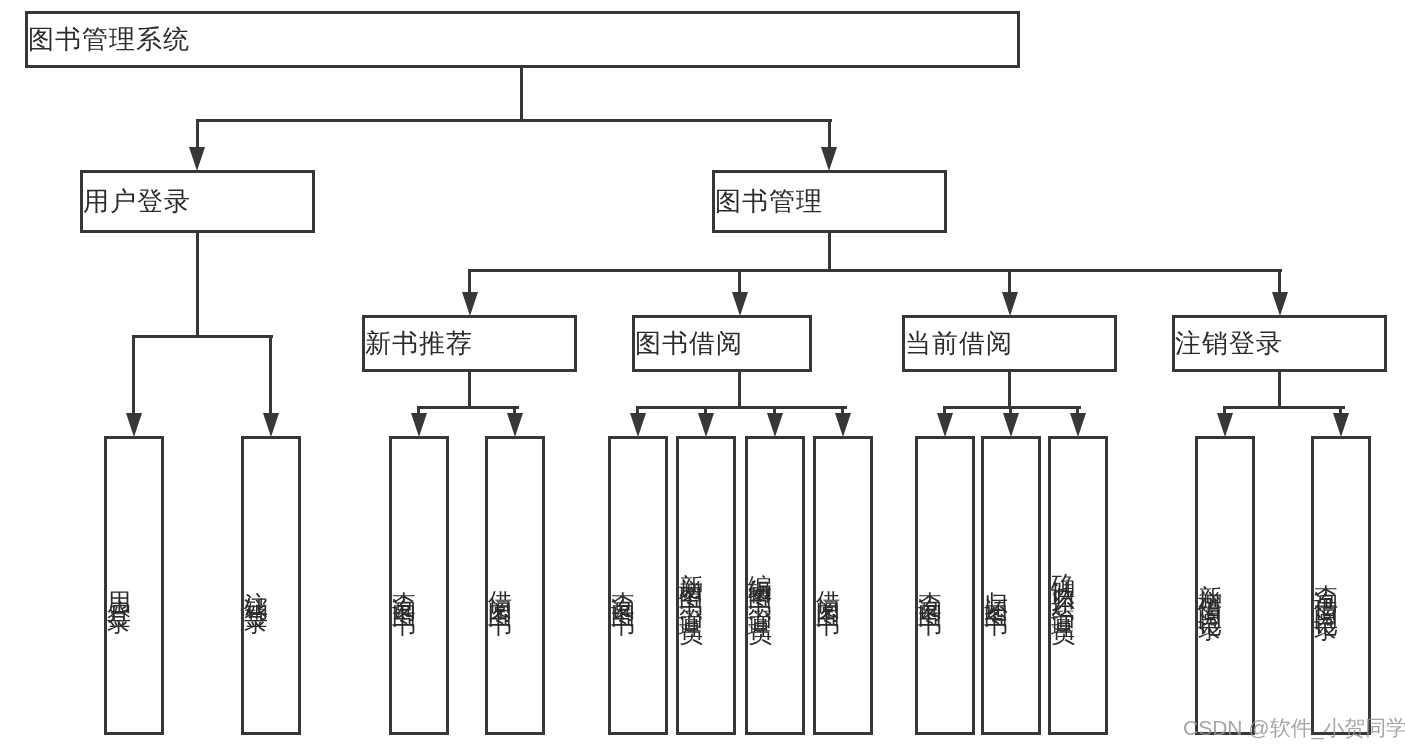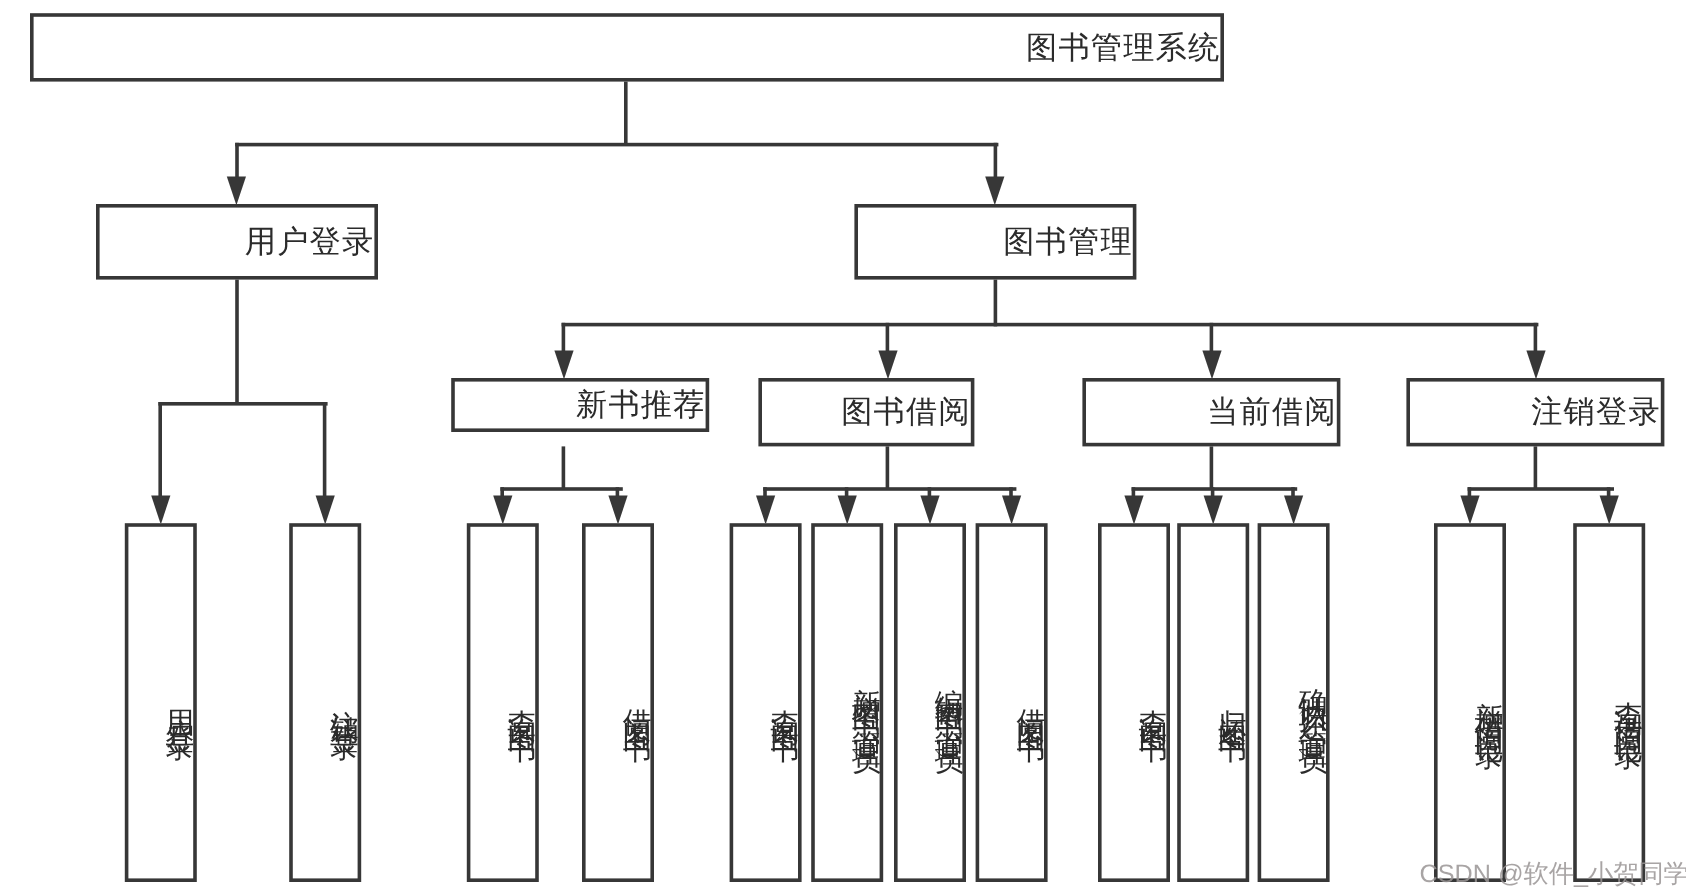--- a/index.html
+++ b/index.html
@@ -3,21 +3,21 @@
 <meta charset="utf-8">
 <style>
   html,body { margin:0; padding:0; background:#ffffff; }
   .stage {
     position:relative; width:1405px; height:747px; background:#ffffff;
     font-family:"Liberation Sans","DejaVu Sans",sans-serif; overflow:hidden;
   }
   .node {
     position:absolute; box-sizing:border-box; background:#ffffff;
     border:3px solid #373737; color:#2b2b2b;
-    display:flex; align-items:center; justify-content:flex-end;
+    display:flex; align-items:center; justify-content:flex-start;
   }
   .node.hbox span { font-size:26px; letter-spacing:1px; white-space:nowrap; }
   .node.vbox span {
     writing-mode:vertical-rl; text-orientation:mixed;
     font-size:24px; letter-spacing:7px; line-height:1;
   }
   .line { position:absolute; background:#373737; }
   .arrowhead {
     position:absolute; width:0; height:0;
     border-left:8px solid transparent; border-right:8px solid transparent;
@@ -62,21 +62,21 @@
   <div class="line" style="left:468px;top:269px;width:814px;height:3px"></div>
   <div class="line" style="left:468px;top:269px;width:3px;height:27px"></div>
   <div class="arrowhead" style="left:462px;top:292px"></div>
   <div class="line" style="left:738px;top:269px;width:3px;height:27px"></div>
   <div class="arrowhead" style="left:732px;top:292px"></div>
   <div class="line" style="left:1008px;top:269px;width:3px;height:27px"></div>
   <div class="arrowhead" style="left:1002px;top:292px"></div>
   <div class="line" style="left:1278px;top:269px;width:3px;height:27px"></div>
   <div class="arrowhead" style="left:1272px;top:292px"></div>
 
-  <div class="node hbox" style="left:376px;top:315px;width:215px;height:45px">
+  <div class="node hbox" style="left:362px;top:315px;width:215px;height:57px">
     <span>新书推荐</span>
   </div>
   <div class="node hbox" style="left:632px;top:315px;width:180px;height:57px">
     <span>图书借阅</span>
   </div>
   <div class="node hbox" style="left:902px;top:315px;width:215px;height:57px">
     <span>当前借阅</span>
   </div>
   <div class="node hbox" style="left:1172px;top:315px;width:215px;height:57px">
     <span>注销登录</span>

